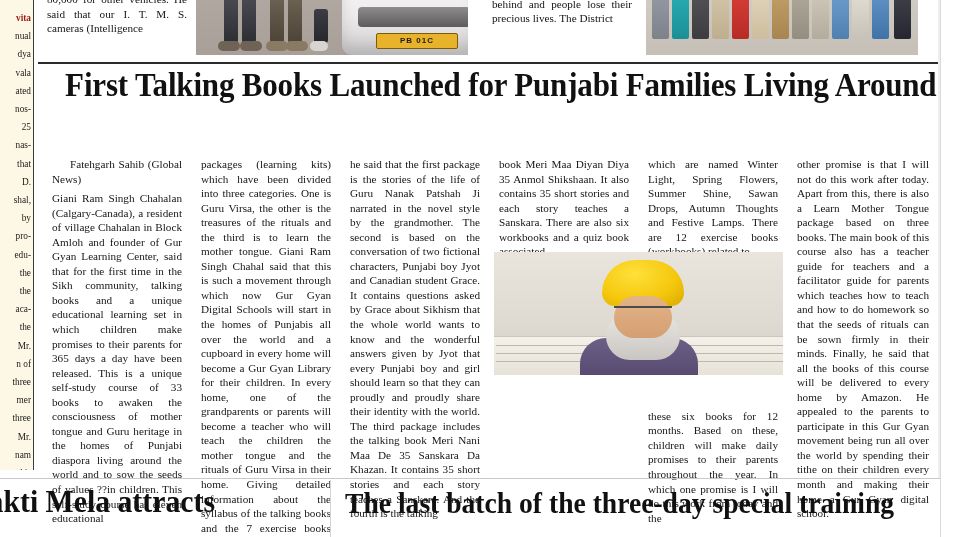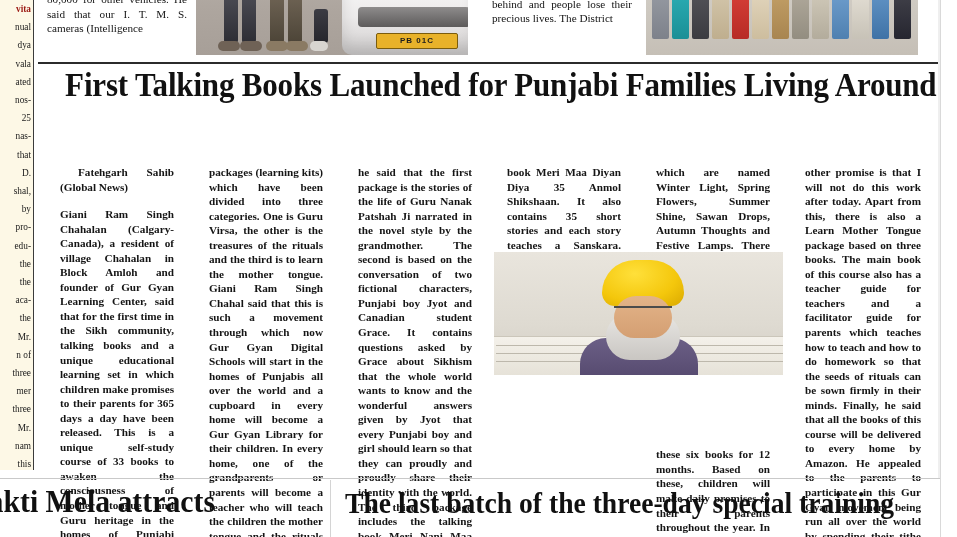--- a/index.html
+++ b/index.html
@@ -23,21 +23,21 @@
     left: 0; top: 0;
     width: 957px; height: 58px;
   }
   .left-rail {
     position: absolute;
     left: 0; top: 0;
     width: 34px; height: 470px;
     background: #fdf8e6;
     border-right: 1px solid #3b3b3b;
     box-sizing: border-box;
-    padding: 3px 2px;
+    padding: 12px 2px;
     overflow: hidden;
   }
   .left-rail p {
     margin: 0 0 6px 0;
     font-size: 9.3px;
     line-height: 12.2px;
     text-align: right;
     color: #1a1a1a;
   }
   .left-rail p.accent {
@@ -150,21 +150,21 @@
     position: absolute;
     top: 0;
     width: 140px;
     font-size: 11.2px;
     line-height: 14.55px;
     text-align: justify;
     text-justify: inter-word;
     color: #151515;
     hyphens: none;
   }
-  .col p { margin: 13px; font-weight: bold; }
+  .col p { margin: 5px; }
   .col .lead-indent { text-indent: 18px; }
   .c1 { left: 47px; }
   .c2 { left: 196px; }
   .c3 { left: 345px; }
   .c4 { left: 494px; }
   .c5 { left: 643px; }
   .c6 { left: 792px; width: 142px; }
 
   .portrait {
     position: absolute;

